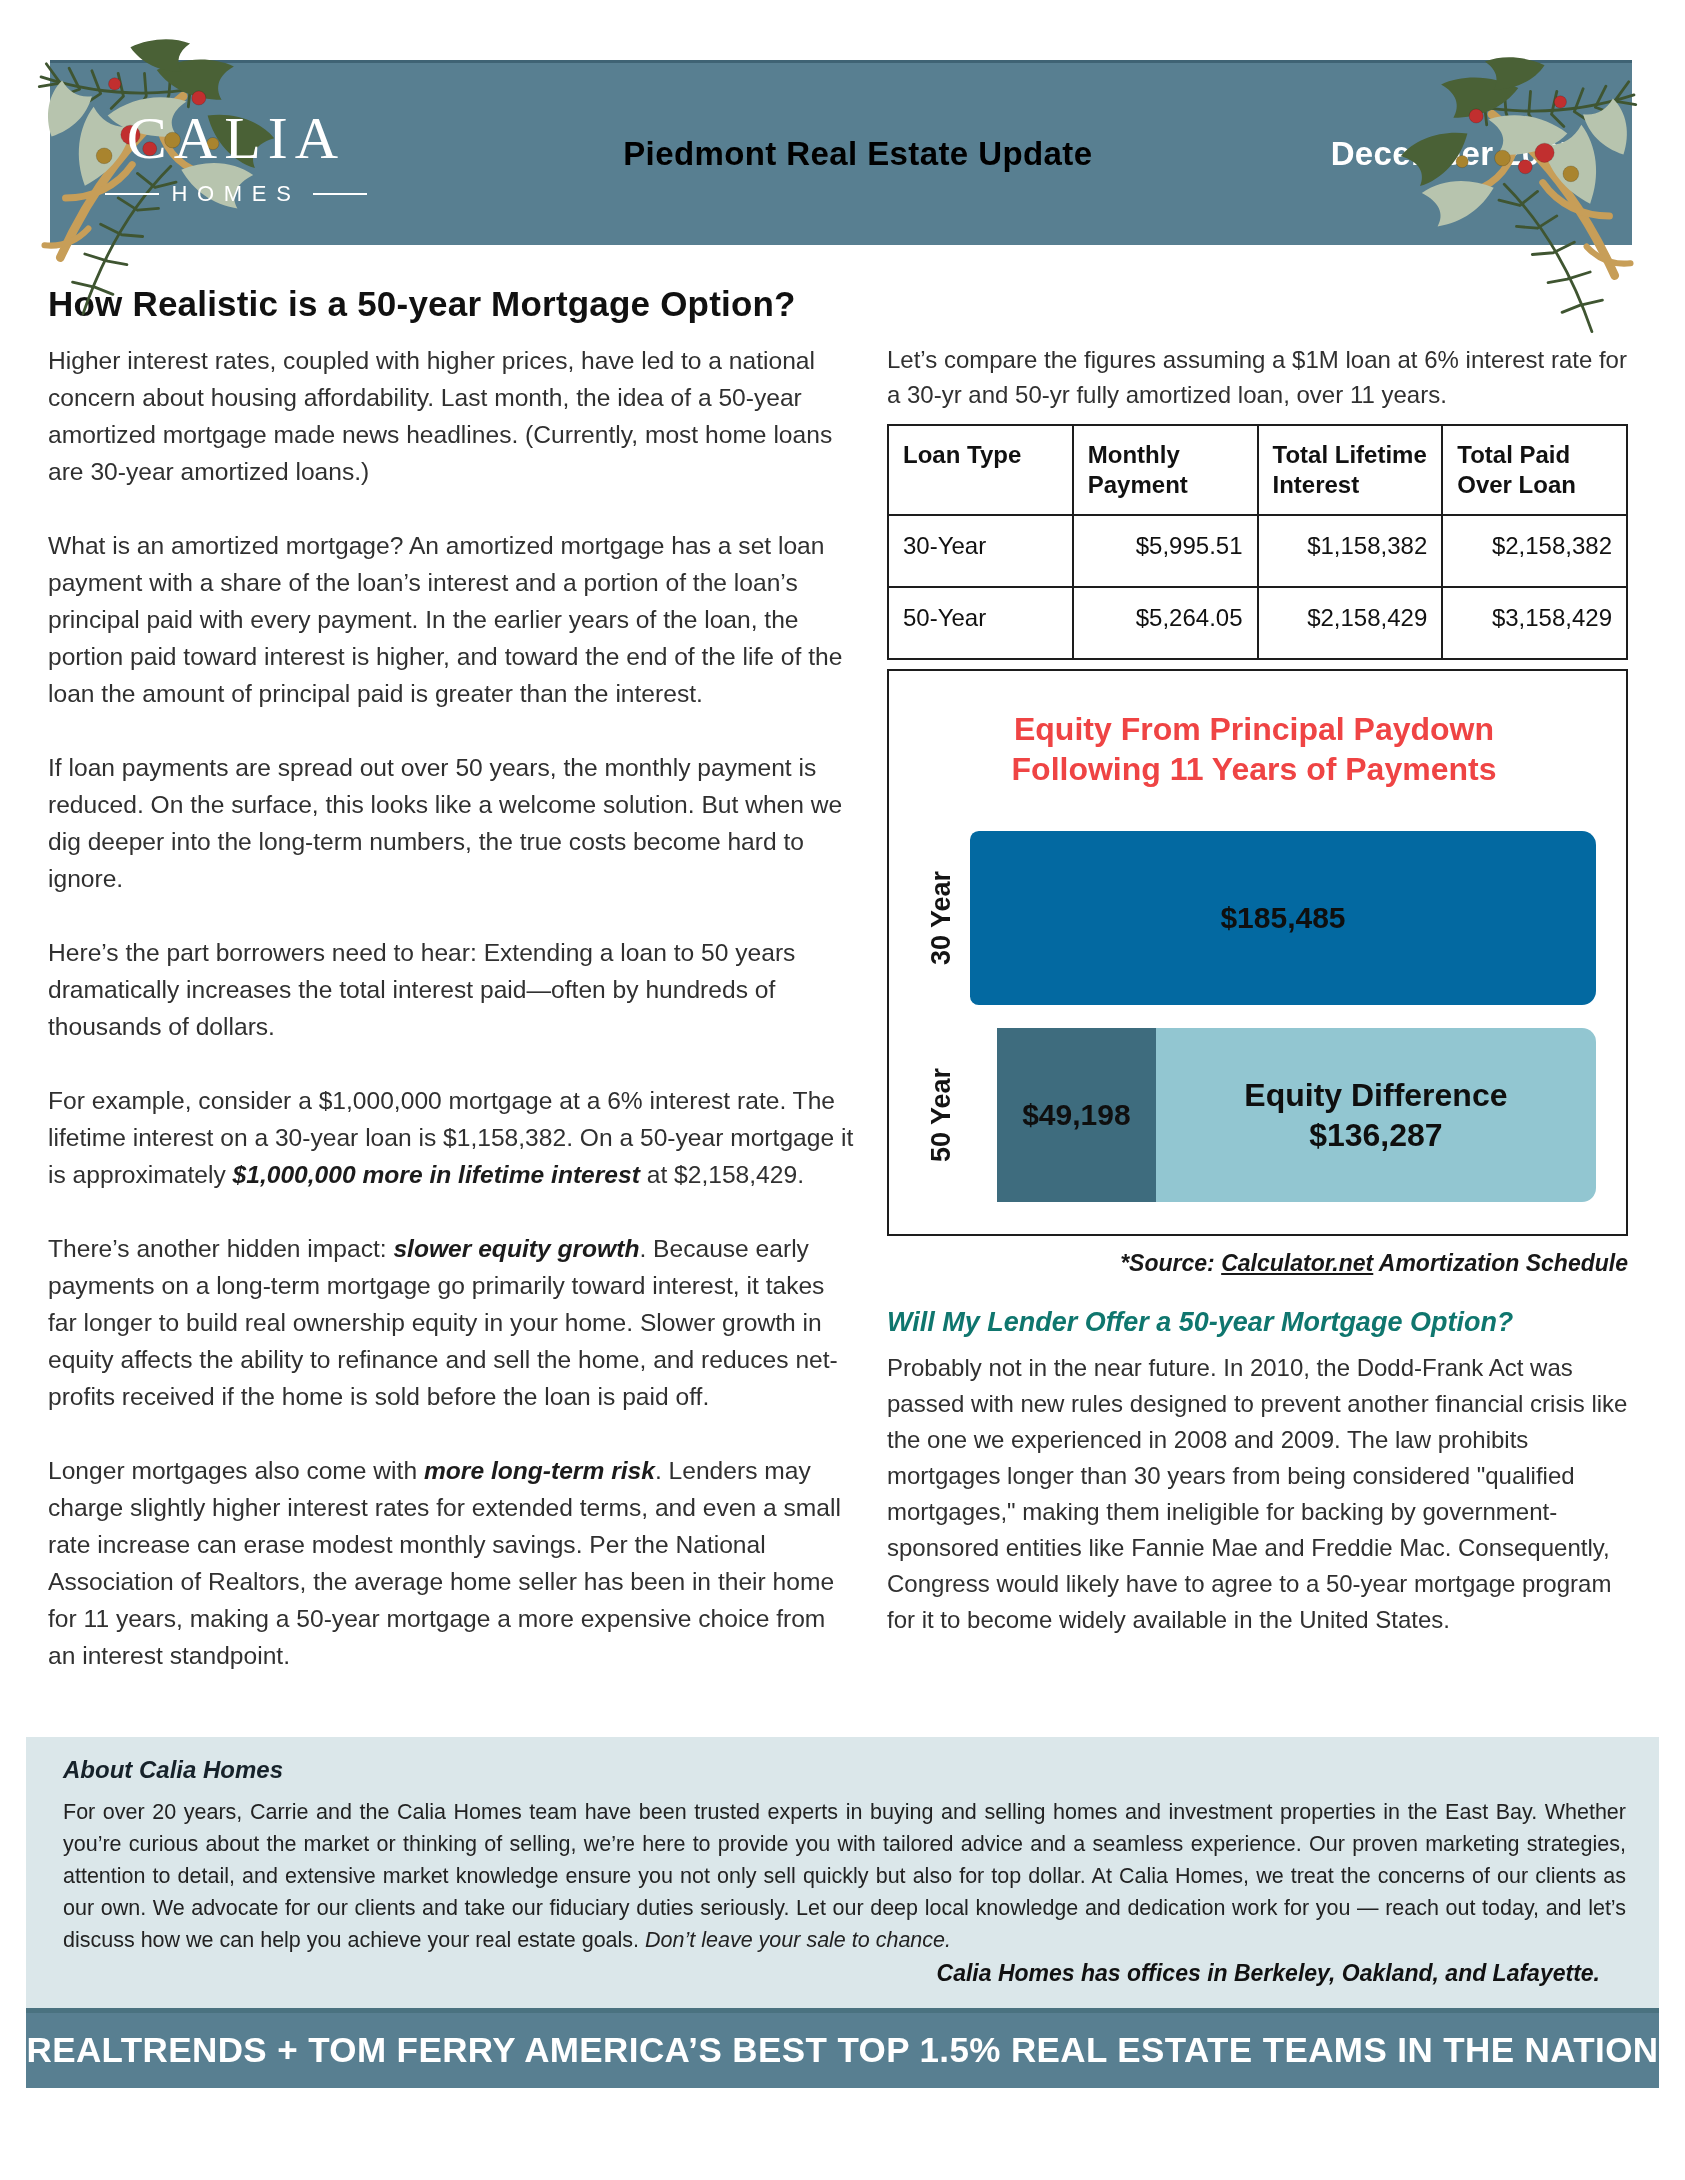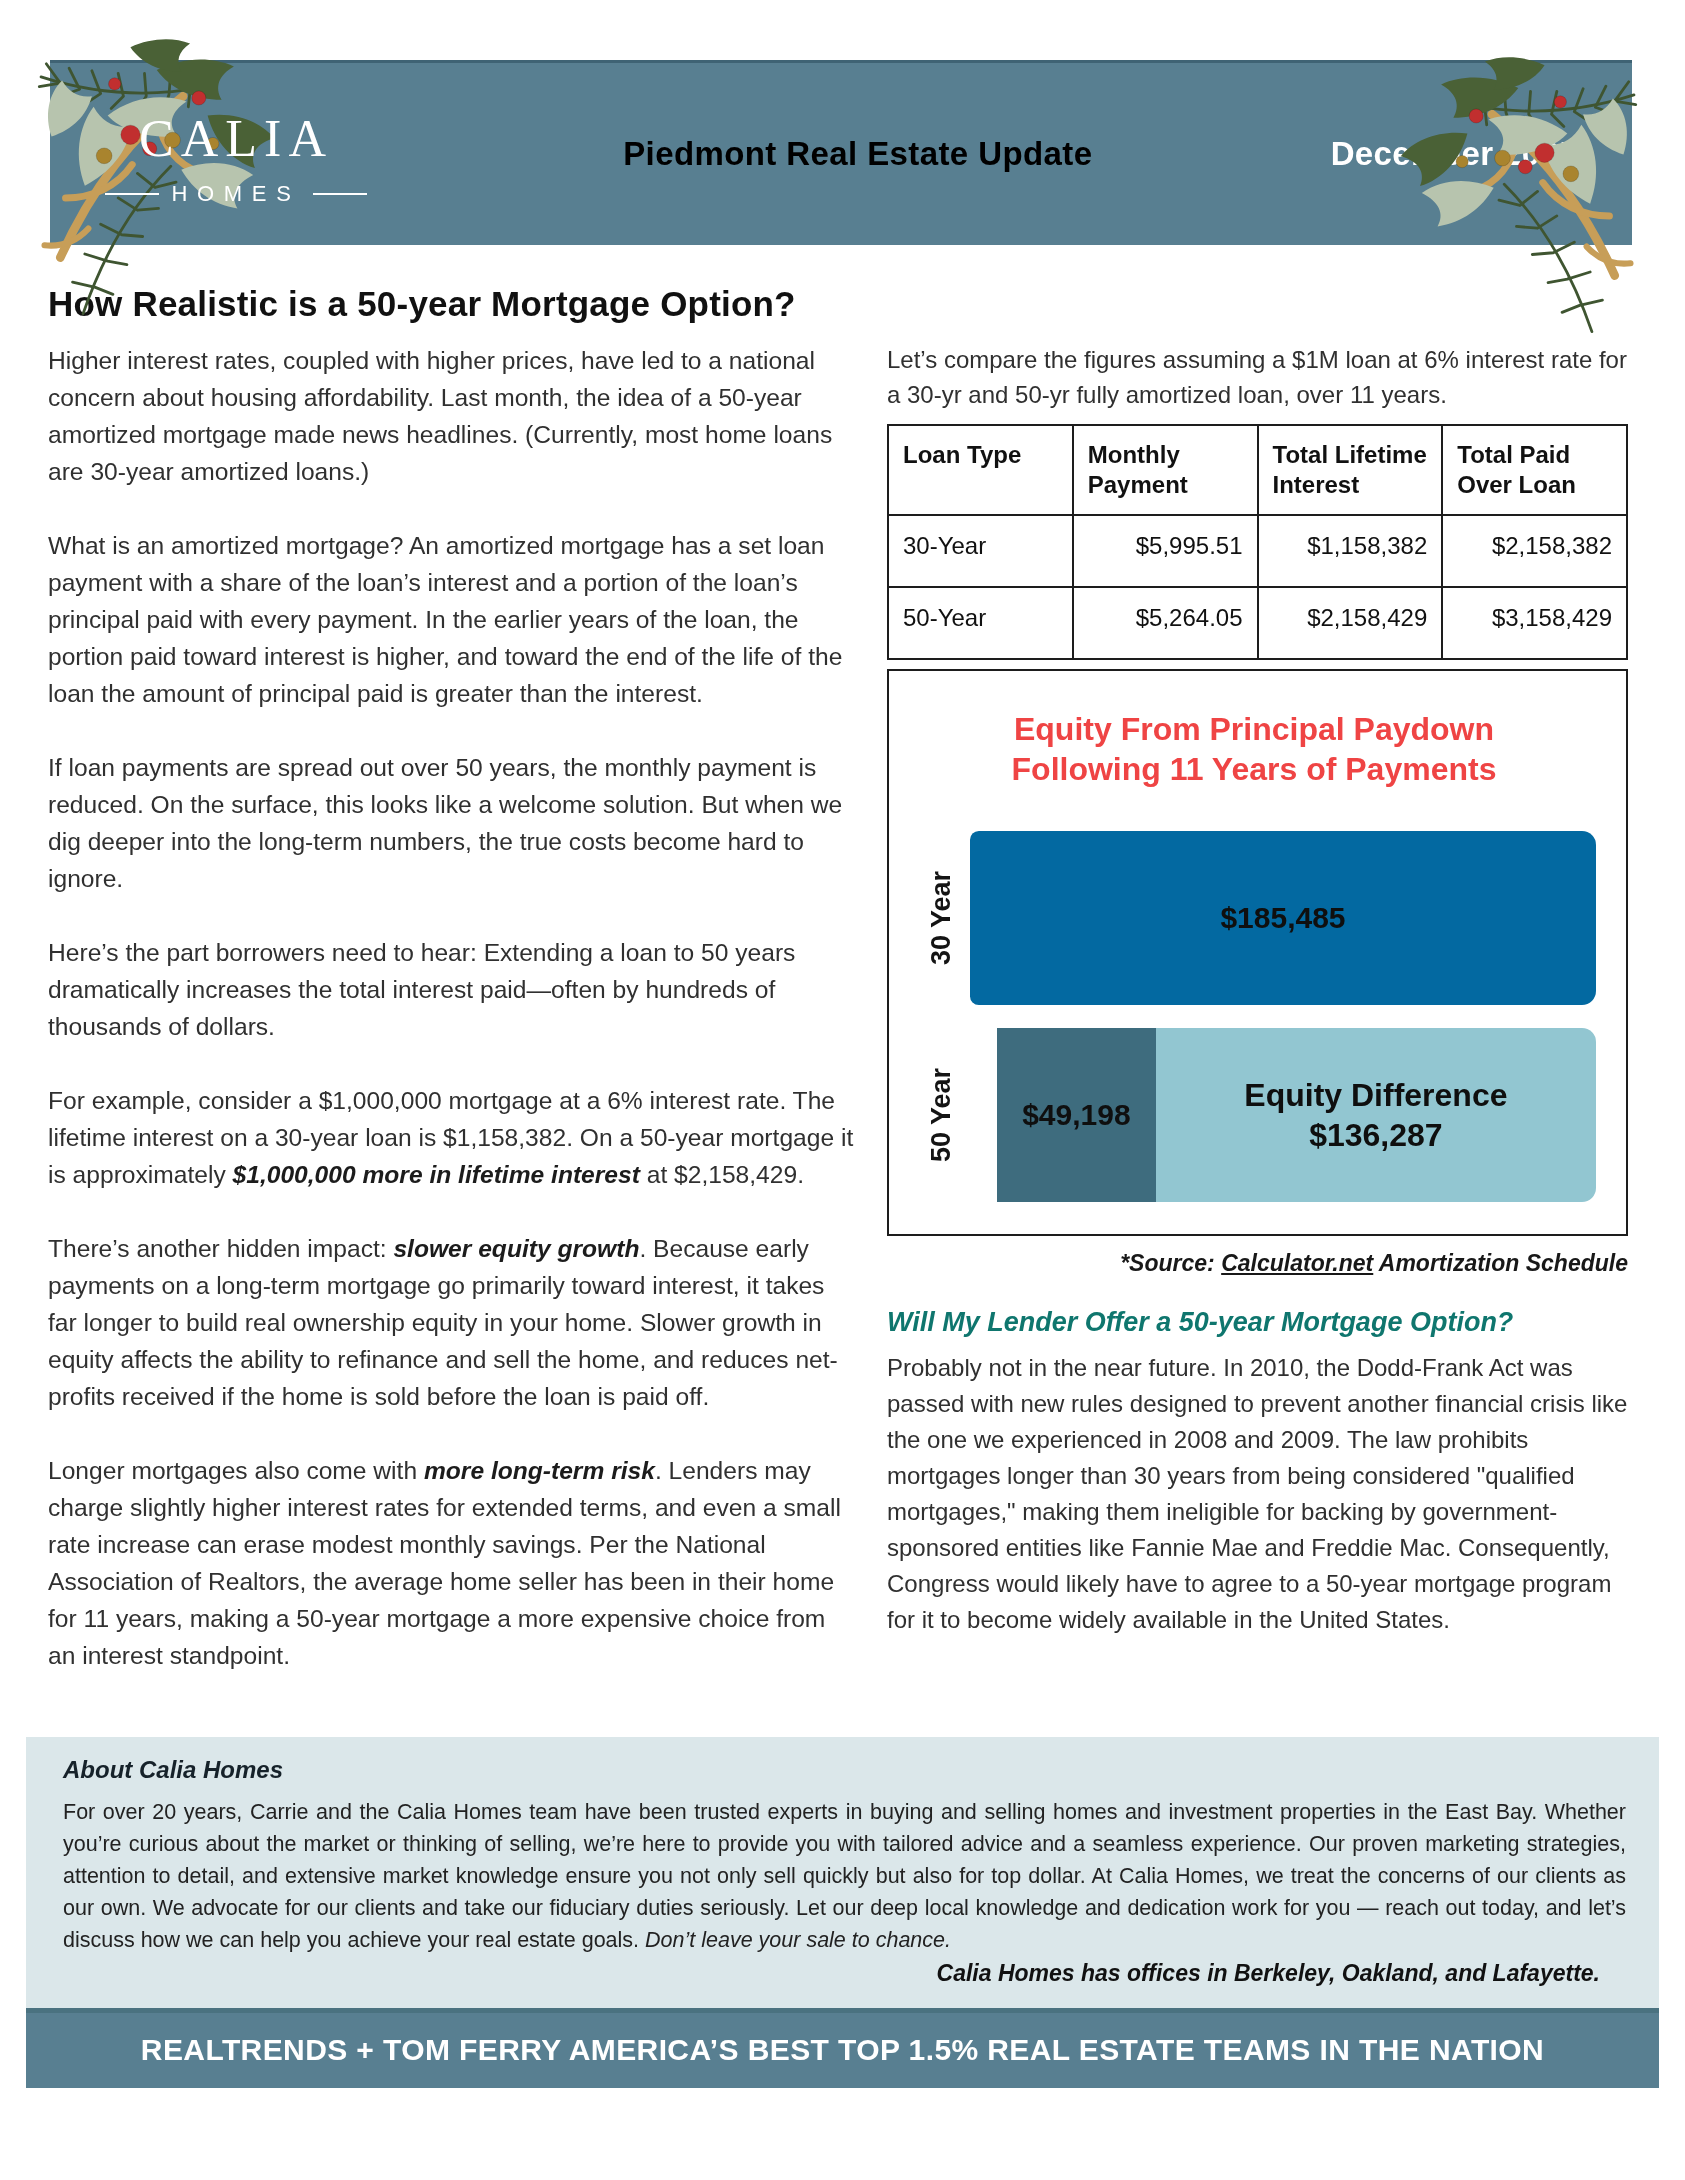--- a/index.html
+++ b/index.html
@@ -6,21 +6,21 @@
   .page{position:relative;width:1685px;height:2180px;background:#ffffff;overflow:hidden;
         font-family:"Liberation Sans",sans-serif;color:#2e2e2e;}
 
   
   .band{position:relative;margin:60px 53px 0 50px;height:182px;background:#587f91;
         border-top:3.5px solid #3f6374;display:flex;align-items:center;}
   .deco{position:absolute;pointer-events:none;}
   .deco-left{left:-23px;top:-32px;width:263px;height:290px;}
   .deco-right{right:-16px;top:-14px;width:263px;height:290px;}
   .logo{margin-left:37px;width:298px;text-align:center;color:#fff;position:relative;z-index:2;}
-  .logo-main{font-family:"Liberation Serif",serif;font-size:52px;line-height:75px;
+  .logo-main{font-family:"Liberation Serif",serif;font-size:60px;line-height:75px;
              letter-spacing:7px;font-weight:400;}
   .logo-sub{display:flex;align-items:center;justify-content:center;gap:12.3px;margin-top:5.3px;
             font-size:22px;letter-spacing:9.7px;font-weight:400;}
   .logo-sub .rule{display:inline-block;width:54px;height:1.8px;background:#ffffff;}
   .band-title{flex:1;text-align:center;color:#000000;font-size:33px;font-weight:700;letter-spacing:0.4px;}
   .band-date{margin-right:54px;color:#fff;font-size:33px;font-weight:700;letter-spacing:0.4px;}
 
   
   .headline{margin:39px 57px 5.3px 48px;font-size:35px;font-weight:800;color:#111;letter-spacing:0.2px;}
   .columns{display:flex;gap:31px;margin:17.6px 57px 0 48px;}
@@ -63,21 +63,21 @@
   
   .about{margin:26px 26px 0 26px;background:#dbe7ea;padding:19.3px 33px 14px 37px;}
   .about h4{margin:0 0 12.3px 0;font-size:24px;font-weight:800;font-style:italic;color:#16222a;}
   .about-body{margin:0;font-size:21.5px;line-height:32px;color:#222;text-align:justify;}
   .about-body em{font-style:italic;}
   .offices{margin:3.5px 26px 7px 0;text-align:right;font-size:23px;font-weight:800;font-style:italic;color:#111;}
 
   
   .band-footer{margin:0 26px;background:#587f91;border-top:5.3px solid #4a7280;height:75px;
                display:flex;align-items:center;justify-content:center;
-               color:#fff;font-size:30px;font-weight:700;letter-spacing:0.4px;white-space:nowrap;}
+               color:#fff;font-size:35px;font-weight:700;letter-spacing:0.4px;white-space:nowrap;}
 </style>
 </head>
 <body>
 
 <svg width="0" height="0" style="position:absolute">
   <defs>
     <g id="sprig">
       <g fill="none" stroke="#c79e58" stroke-linecap="round">
         <path d="M38,258 C66,196 108,128 178,74" stroke-width="10"></path>
         <path d="M120,152 C102,178 74,190 44,190" stroke-width="8"></path>

